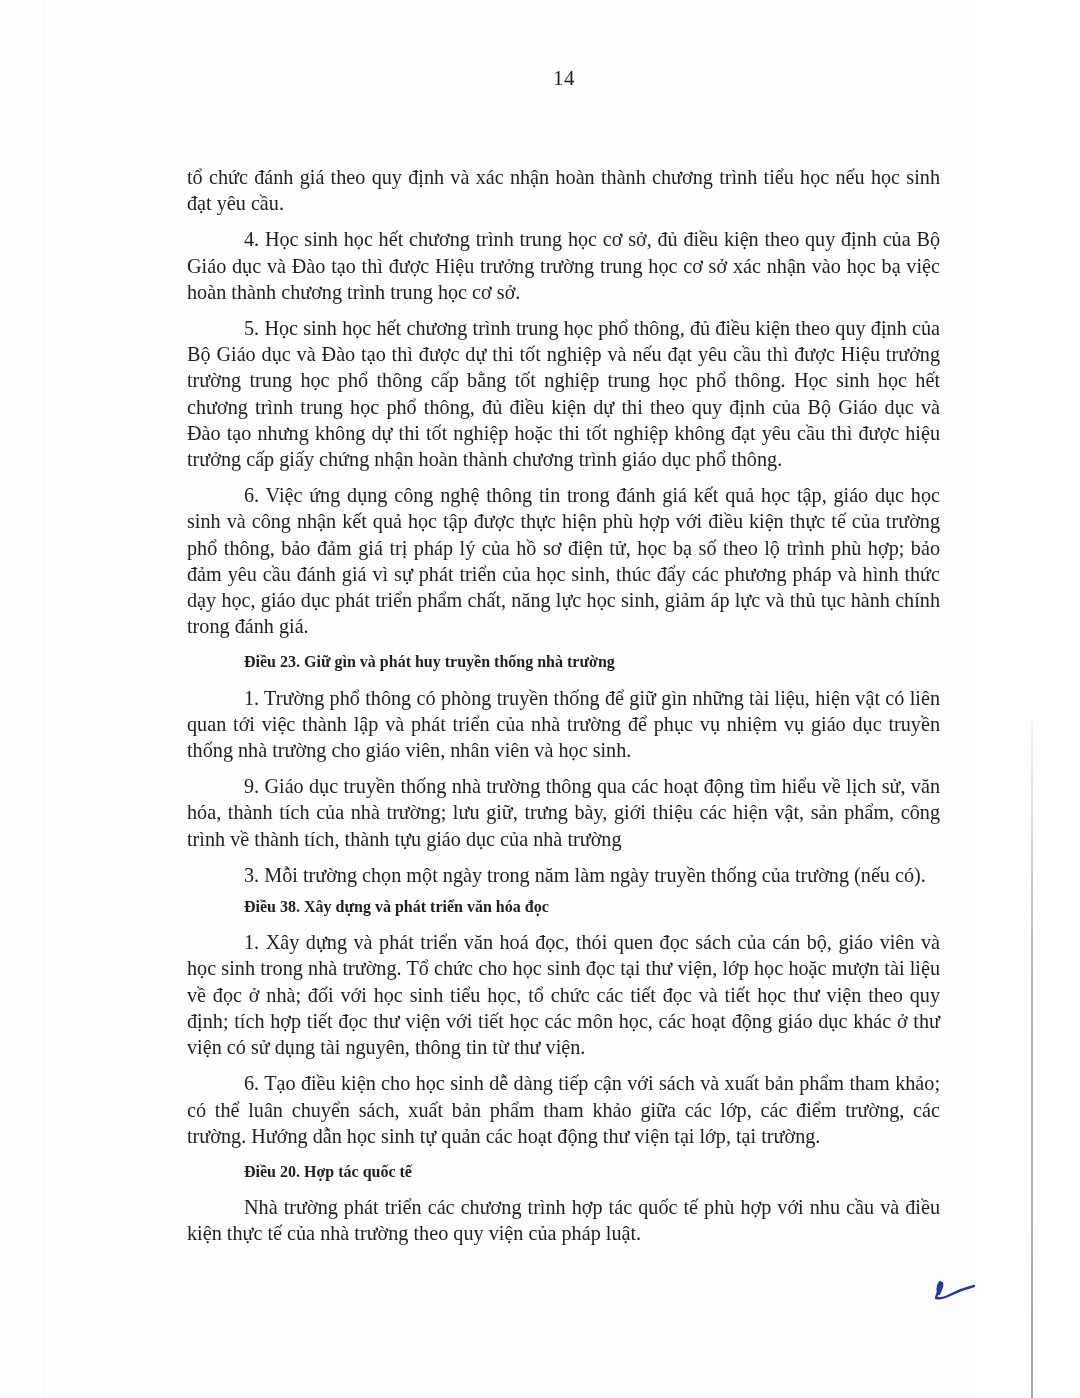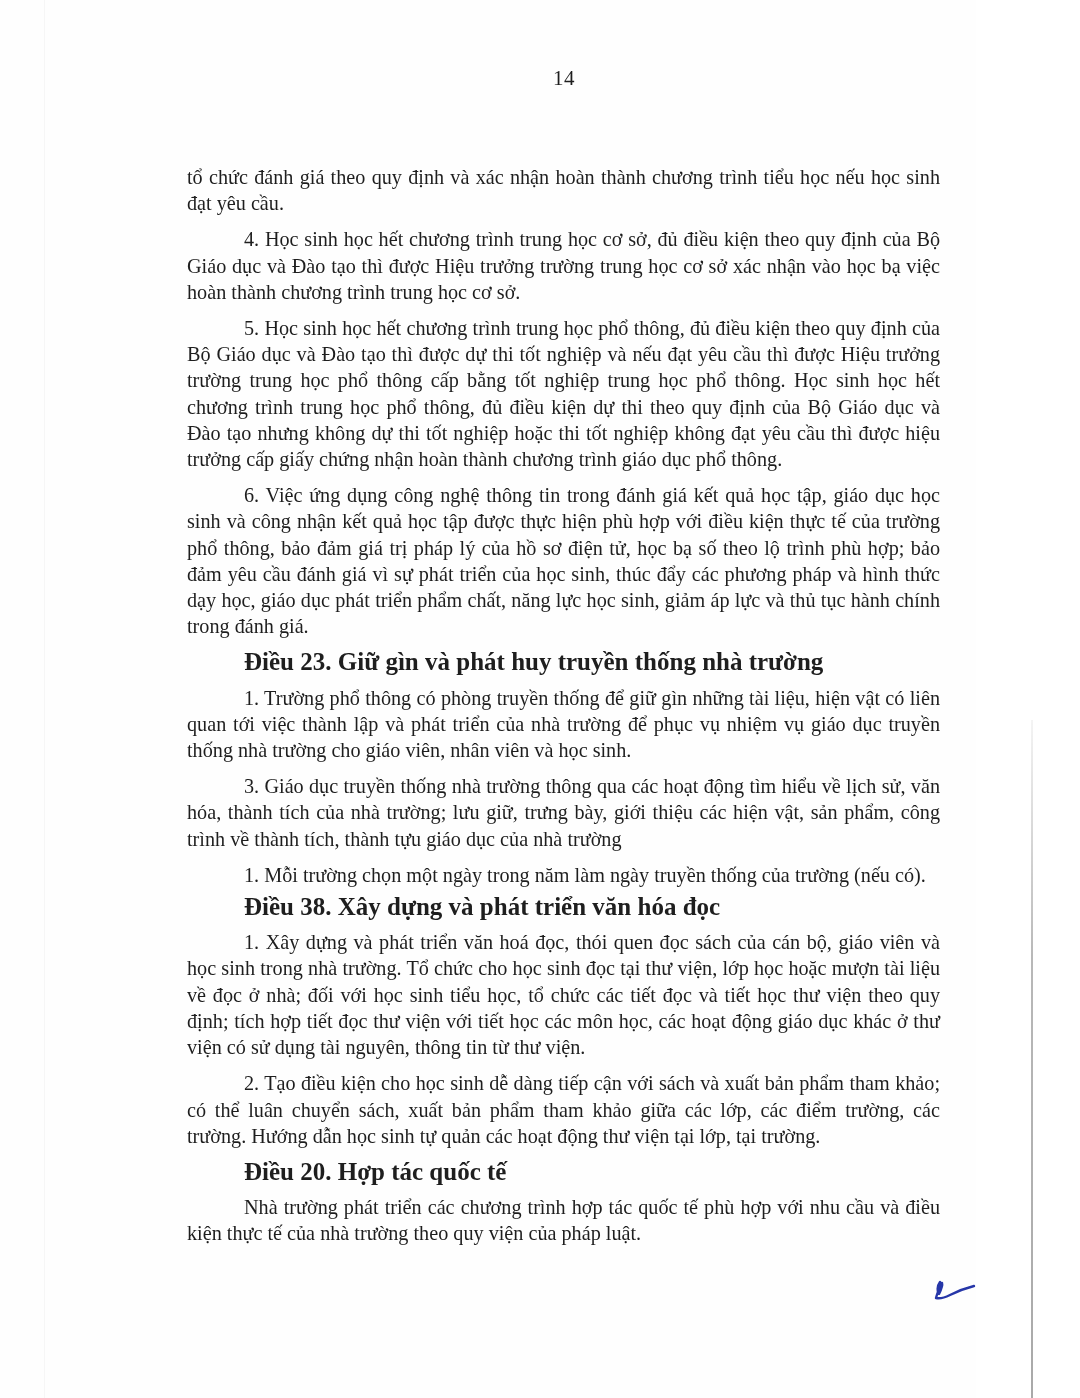--- a/index.html
+++ b/index.html
@@ -59,21 +59,21 @@
       margin: 0 0 10px 0;
       text-indent: 0;
     }
     .para.indent {
       text-indent: 57px;
     }
     .heading {
       margin: 0 0 9px 0;
       text-indent: 57px;
       font-weight: bold;
-      font-size: 25px;
+      font-size: 16px;
     }
     .signature {
       position: absolute;
       left: 934px;
       top: 1278px;
       width: 44px;
       height: 26px;
     }
   </style>
 </head>
@@ -86,26 +86,26 @@
   <div class="page-number">14</div>
 
   <div class="content">
     <p class="para">tổ chức đánh giá theo quy định và xác nhận hoàn thành chương trình tiểu học nếu học sinh đạt yêu cầu.</p>
     <p class="para indent">4. Học sinh học hết chương trình trung học cơ sở, đủ điều kiện theo quy định của Bộ Giáo dục và Đào tạo thì được Hiệu trưởng trường trung học cơ sở xác nhận vào học bạ việc hoàn thành chương trình trung học cơ sở.</p>
     <p class="para indent">5. Học sinh học hết chương trình trung học phổ thông, đủ điều kiện theo quy định của Bộ Giáo dục và Đào tạo thì được dự thi tốt nghiệp và nếu đạt yêu cầu thì được Hiệu trưởng trường trung học phổ thông cấp bằng tốt nghiệp trung học phổ thông. Học sinh học hết chương trình trung học phổ thông, đủ điều kiện dự thi theo quy định của Bộ Giáo dục và Đào tạo nhưng không dự thi tốt nghiệp hoặc thi tốt nghiệp không đạt yêu cầu thì được hiệu trưởng cấp giấy chứng nhận hoàn thành chương trình giáo dục phổ thông.</p>
     <p class="para indent">6. Việc ứng dụng công nghệ thông tin trong đánh giá kết quả học tập, giáo dục học sinh và công nhận kết quả học tập được thực hiện phù hợp với điều kiện thực tế của trường phổ thông, bảo đảm giá trị pháp lý của hồ sơ điện tử, học bạ số theo lộ trình phù hợp; bảo đảm yêu cầu đánh giá vì sự phát triển của học sinh, thúc đẩy các phương pháp và hình thức dạy học, giáo dục phát triển phẩm chất, năng lực học sinh, giảm áp lực và thủ tục hành chính trong đánh giá.</p>
 
     <p class="heading">Điều 23. Giữ gìn và phát huy truyền thống nhà trường</p>
     <p class="para indent">1. Trường phổ thông có phòng truyền thống để giữ gìn những tài liệu, hiện vật có liên quan tới việc thành lập và phát triển của nhà trường để phục vụ nhiệm vụ giáo dục truyền thống nhà trường cho giáo viên, nhân viên và học sinh.</p>
-    <p class="para indent">3. Giáo dục truyền thống nhà trường thông qua các hoạt động tìm hiểu về lịch sử, văn hóa, thành tích của nhà trường; lưu giữ, trưng bày, giới thiệu các hiện vật, sản phẩm, công trình về thành tích, thành tựu giáo dục của nhà trường</p>
-    <p class="para indent" style="margin-bottom:6px">1. Mỗi trường chọn một ngày trong năm làm ngày truyền thống của trường (nếu có).</p>
+    <p class="para indent">9. Giáo dục truyền thống nhà trường thông qua các hoạt động tìm hiểu về lịch sử, văn hóa, thành tích của nhà trường; lưu giữ, trưng bày, giới thiệu các hiện vật, sản phẩm, công trình về thành tích, thành tựu giáo dục của nhà trường</p>
+    <p class="para indent" style="margin-bottom:6px">3. Mỗi trường chọn một ngày trong năm làm ngày truyền thống của trường (nếu có).</p>
 
     <p class="heading">Điều 38. Xây dựng và phát triển văn hóa đọc</p>
     <p class="para indent">1. Xây dựng và phát triển văn hoá đọc, thói quen đọc sách của cán bộ, giáo viên và học sinh trong nhà trường. Tổ chức cho học sinh đọc tại thư viện, lớp học hoặc mượn tài liệu về đọc ở nhà; đối với học sinh tiểu học, tổ chức các tiết đọc và tiết học thư viện theo quy định; tích hợp tiết đọc thư viện với tiết học các môn học, các hoạt động giáo dục khác ở thư viện có sử dụng tài nguyên, thông tin từ thư viện.</p>
-    <p class="para indent">2. Tạo điều kiện cho học sinh dễ dàng tiếp cận với sách và xuất bản phẩm tham khảo; có thể luân chuyển sách, xuất bản phẩm tham khảo giữa các lớp, các điểm trường, các trường. Hướng dẫn học sinh tự quản các hoạt động thư viện tại lớp, tại trường.</p>
+    <p class="para indent">6. Tạo điều kiện cho học sinh dễ dàng tiếp cận với sách và xuất bản phẩm tham khảo; có thể luân chuyển sách, xuất bản phẩm tham khảo giữa các lớp, các điểm trường, các trường. Hướng dẫn học sinh tự quản các hoạt động thư viện tại lớp, tại trường.</p>
 
     <p class="heading">Điều 20. Hợp tác quốc tế</p>
     <p class="para indent">Nhà trường phát triển các chương trình hợp tác quốc tế phù hợp với nhu cầu và điều kiện thực tế của nhà trường theo quy viện của pháp luật.</p>
   </div>
 
   <svg class="signature" viewBox="0 0 44 26">
     <path d="M6 4 C3 8, 3 14, 5 16 C7 12, 9 8, 8 5 C6 9, 3 16, 2 20 C6 21, 10 20, 16 17 C24 13, 32 10, 40 8" fill="none" stroke="#2636a8" stroke-width="2.4" stroke-linecap="round" stroke-linejoin="round"></path>
   </svg>
 </div>
 

